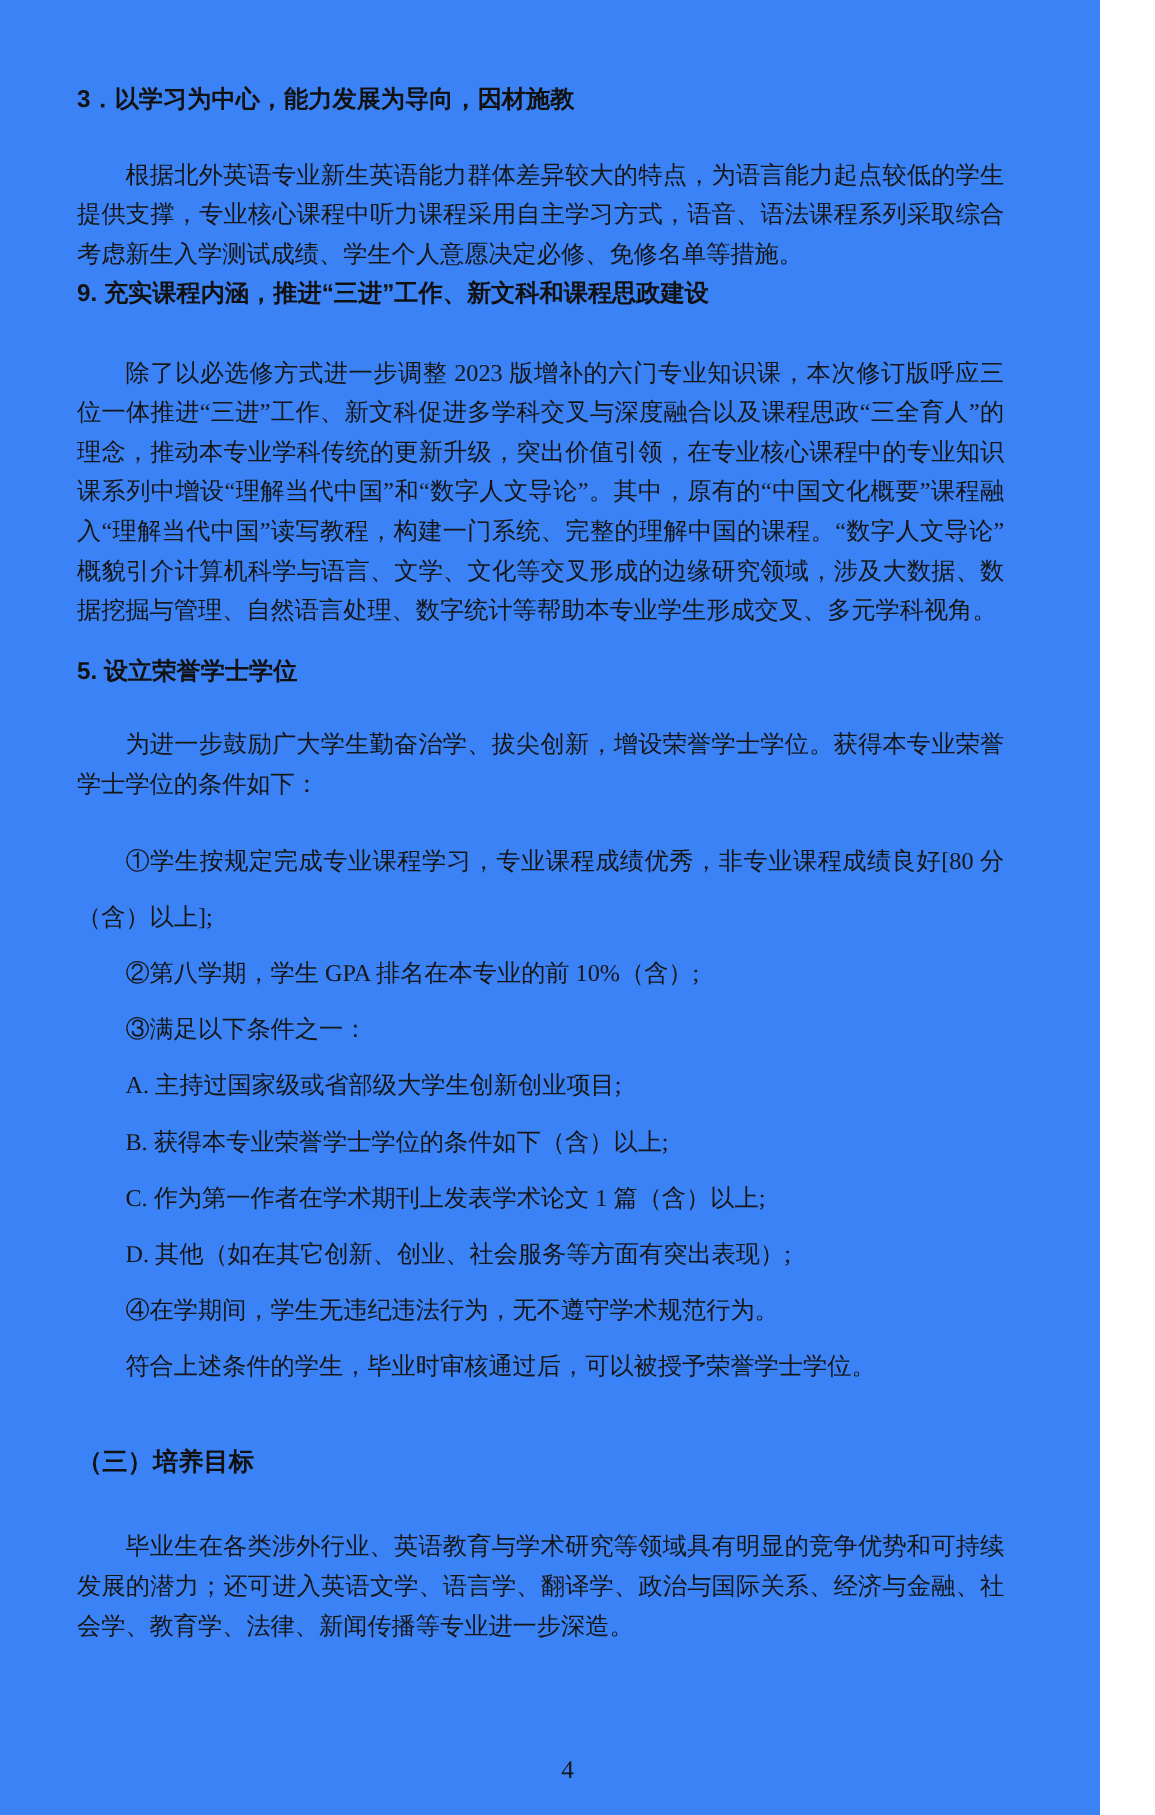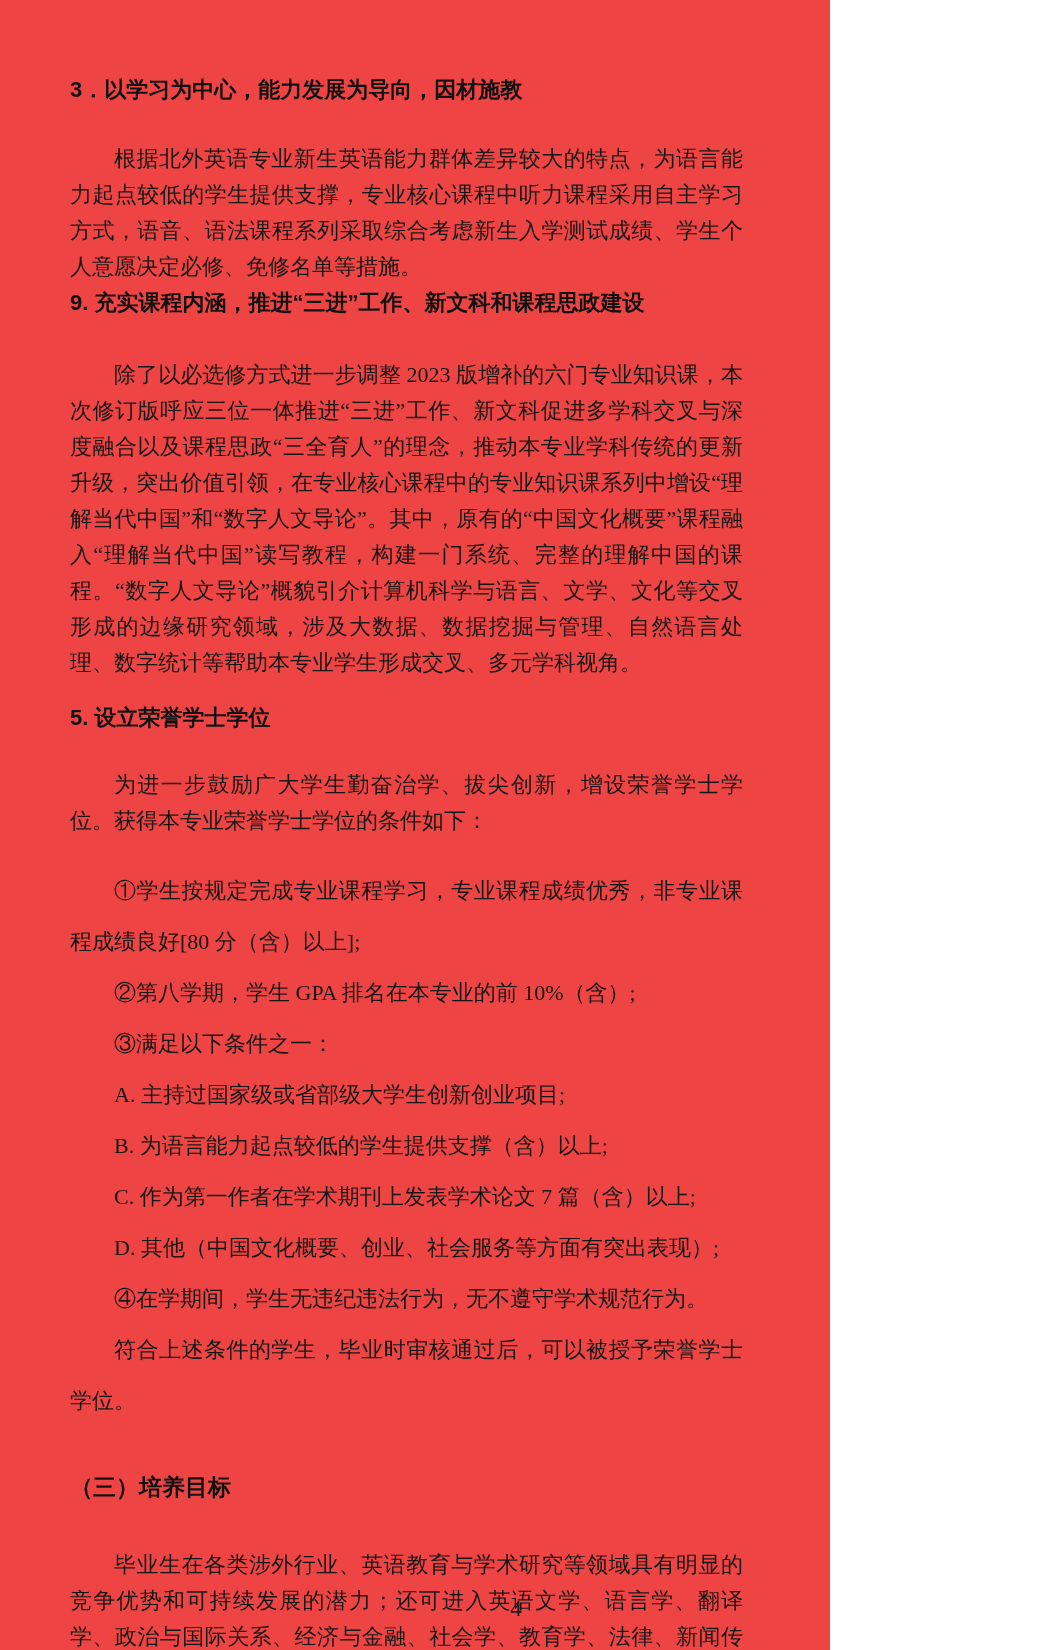--- a/index.html
+++ b/index.html
@@ -4,24 +4,24 @@
 <style>
   * { margin: 0; padding: 0; box-sizing: border-box; }
   html, body { width: 1050px; height: 1650px; }
   body {
     background: #ffffff;
     color: #161616;
     font-family: "Liberation Serif", "DejaVu Serif", serif;
   }
   .page {
     position: relative;
-    width: 830px;
+    width: 1000px;
     height: 1650px;
     padding: 76px 87px 0 70px;
-    background: #ef4444;
+    background: #3b82f6;
     overflow: hidden;
   }
   .heading {
     font-family: "Liberation Sans", "DejaVu Sans", sans-serif;
     font-weight: bold;
     font-size: 22px;
     line-height: 27px;
     color: #111111;
     text-align: left;
   }
@@ -76,23 +76,23 @@
 
   <h2 class="heading" id="s5-heading">5. 设立荣誉学士学位</h2>
 
   <p class="para" id="s5-intro">为进一步鼓励广大学生勤奋治学、拔尖创新，增设荣誉学士学位。获得本专业荣誉学士学位的条件如下：</p>
 
   <div>
     <p class="list-para">①学生按规定完成专业课程学习，专业课程成绩优秀，非专业课程成绩良好[80 分（含）以上];</p>
     <p class="list-para">②第八学期，学生 GPA 排名在本专业的前 10%（含）;</p>
     <p class="list-para">③满足以下条件之一：</p>
     <p class="list-para">A. 主持过国家级或省部级大学生创新创业项目;</p>
-    <p class="list-para">B. 为语言能力起点较低的学生提供支撑（含）以上;</p>
-    <p class="list-para">C. 作为第一作者在学术期刊上发表学术论文 7 篇（含）以上;</p>
-    <p class="list-para">D. 其他（中国文化概要、创业、社会服务等方面有突出表现）;</p>
+    <p class="list-para">B. 获得本专业荣誉学士学位的条件如下（含）以上;</p>
+    <p class="list-para">C. 作为第一作者在学术期刊上发表学术论文 1 篇（含）以上;</p>
+    <p class="list-para">D. 其他（如在其它创新、创业、社会服务等方面有突出表现）;</p>
     <p class="list-para">④在学期间，学生无违纪违法行为，无不遵守学术规范行为。</p>
     <p class="list-para">符合上述条件的学生，毕业时审核通过后，可以被授予荣誉学士学位。</p>
   </div>
 
   <h2 class="heading" id="g3-heading">（三）培养目标</h2>
 
 
   <p class="para" id="g3-para2">毕业生在各类涉外行业、英语教育与学术研究等领域具有明显的竞争优势和可持续发展的潜力；还可进入英语文学、语言学、翻译学、政治与国际关系、经济与金融、社会学、教育学、法律、新闻传播等专业进一步深造。</p>
 
   <div class="page-number">4</div>

